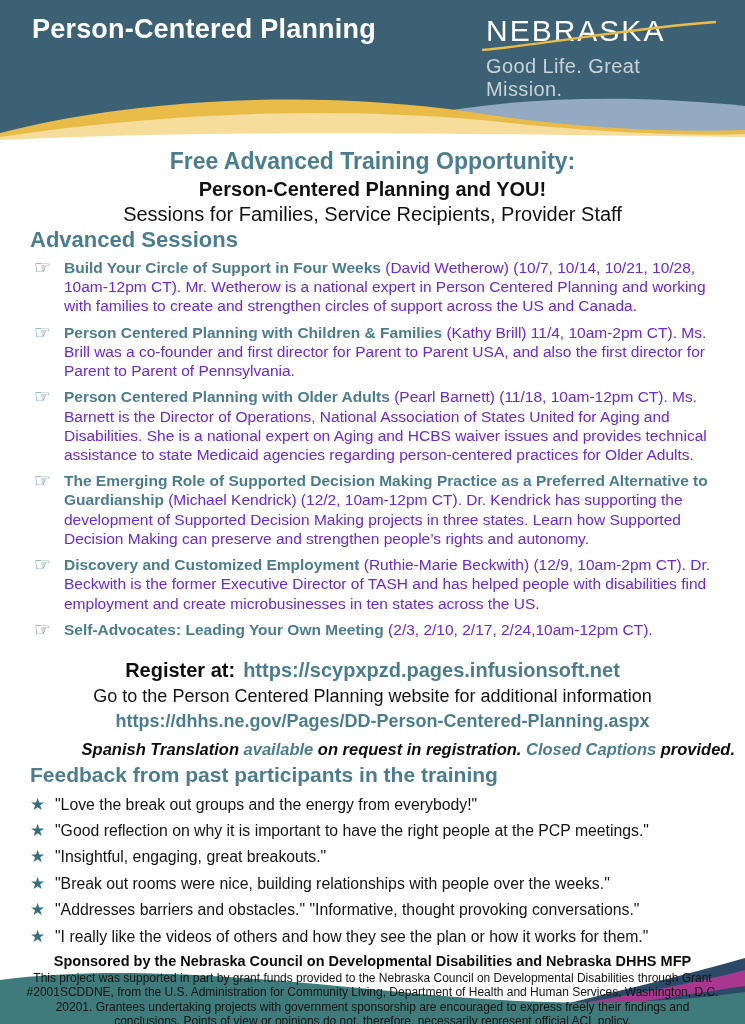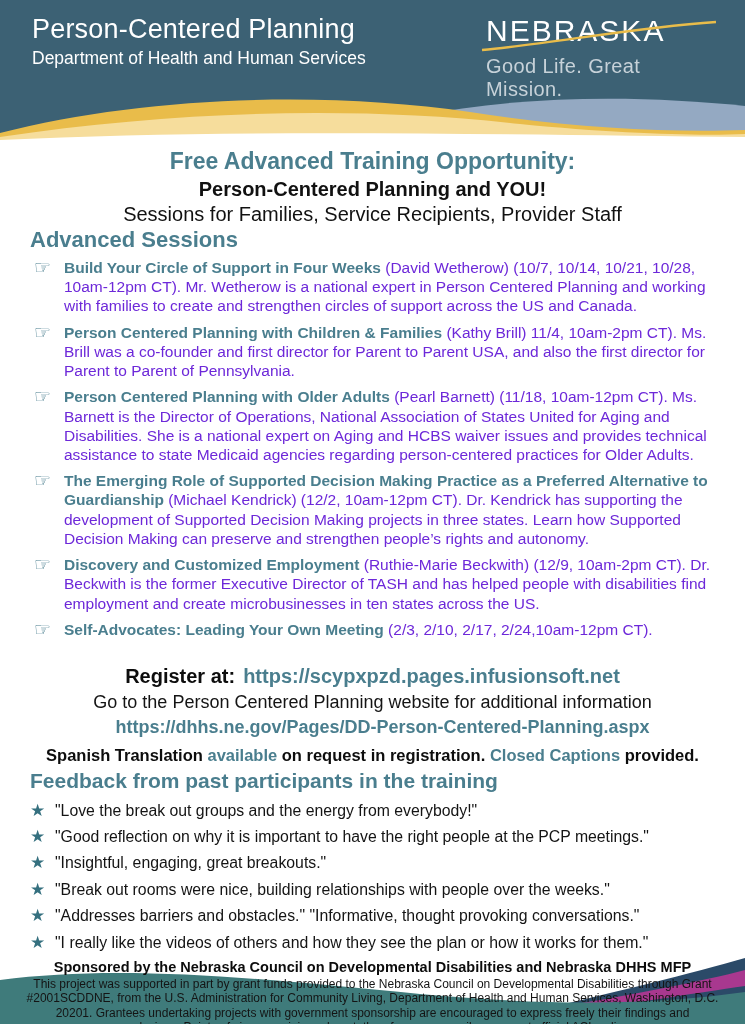--- a/index.html
+++ b/index.html
@@ -5,66 +5,65 @@
   html,body{margin:0;padding:0;}
   body{
     width:745px;height:1024px;overflow:hidden;position:relative;
     background:#ffffff;
     font-family:"Liberation Sans","DejaVu Sans",sans-serif;
     color:#161616;
   }
   
   .header{position:relative;background:#3c6174;height:88px;}
   .header-inner{display:flex;justify-content:space-between;align-items:flex-start;padding:10px 34px 0 32px;}
-  .flyer-title{color:#ffffff;font-size:27px;font-weight:normal;margin:4px 18px 3px 0;letter-spacing:.2px;}
+  .flyer-title{color:#ffffff;font-size:27px;font-weight:bold;margin:4px 18px 3px 0;letter-spacing:.2px;}
   .dept-subtitle{color:#ffffff;font-size:17.5px;margin:0 0 5px 0;}
   .season-label{color:#ffffff;font-size:13.5px;font-weight:bold;margin:0;}
   .logo-block{position:relative;margin-top:6px;width:225px;}
   .logo-name{color:#ffffff;font-size:30px;letter-spacing:2px;font-weight:normal;line-height:1;}
   .logo-swoosh{position:absolute;top:-6px;left:-6px;pointer-events:none;}
   .logo-tagline{color:#c7d2d9;font-size:20px;margin-top:9px;letter-spacing:.4px;}
   .header-waves{display:block;width:745px;height:52px;}
   
   .free-heading{color:#4a7e8e;font-size:23px;font-weight:bold;text-align:center;margin:8px 0 3px 0;}
   .you-heading{color:#111;font-size:20px;font-weight:bold;text-align:center;margin:1px 0 2px 0;}
   .audience-line{color:#111;font-size:20px;text-align:center;margin:0 0 1px 0;}
   .sessions-heading{color:#4a7e8e;font-size:22px;font-weight:bold;margin:0 0 5px 30px;}
   
   .session{display:flex;margin:0 26px 7px 34px;font-size:15.5px;line-height:1.24;}
   .hand-icon{color:#4a7e8e;flex:none;width:30px;font-size:19px;line-height:1.1;}
   .session-title{color:#4a7e8e;font-weight:bold;}
   .session-details{color:#6d28d9;}
   
-  .register-line{text-align:center;font-size:20px;font-weight:bold;margin:24px 0 4px 0;color:#0d0d0d;}
+  .register-line{text-align:center;font-size:20px;font-weight:bold;margin:18px 0 4px 0;color:#0d0d0d;}
   .register-label{margin-right:8px;}
   .teal-link{color:#4a7e8e;cursor:pointer;}
   .website-info{text-align:center;font-size:18px;margin:4px 0 4px 0;color:#141414;}
   .website-url{text-align:center;font-size:18px;font-weight:bold;margin:3px 0 8px 0;padding-left:20px;}
-  .translation-note{font-size:16.5px;font-weight:bold;text-align:center;margin:8px 10px 4px 10px;color:#0d0d0d;}
+  .translation-note{font-size:16.5px;font-weight:bold;font-style:italic;text-align:right;margin:8px 10px 4px 10px;color:#0d0d0d;}
   .translation-note .teal{color:#4a7e8e;}
   
   .feedback-heading{color:#4a7e8e;font-size:21px;font-weight:bold;margin:4px 0 8px 30px;}
   .quote{display:flex;margin:0 24px 6px 30px;font-size:15.8px;line-height:1.25;color:#141414;}
   .star-icon{color:#35707f;flex:none;width:25px;font-size:17px;line-height:1.2;}
   
   .footer{position:relative;z-index:2;text-align:center;margin-top:6px;}
   .sponsor-line{font-size:14.5px;font-weight:bold;margin:0 36px 2px 36px;color:#0c0c0c;}
   .disclaimer-text{font-size:12px;line-height:1.2;margin:0 26px;color:#141414;}
   .bottom-wave{position:absolute;left:0;bottom:0;z-index:1;display:block;}
 </style>
 </head>
 <body>
 
 <div>
 
   <div class="header">
     <div class="header-inner">
       <div>
         <div class="flyer-title">Person-Centered Planning</div>
-        <div class="dept-subtitle">Department of Health and Human Services</div>
       </div>
       <div class="logo-block">
         <div class="logo-name">NEBRASKA</div>
         <svg class="logo-swoosh" width="238" height="46" viewBox="0 0 238 46">
           <path d="M2,40 C70,34 150,18 236,12" stroke="#E9BC4A" stroke-width="2.4" fill="none"></path>
         </svg>
         <div class="logo-tagline">Good Life. Great Mission.</div>
       </div>
     </div>
   </div>

